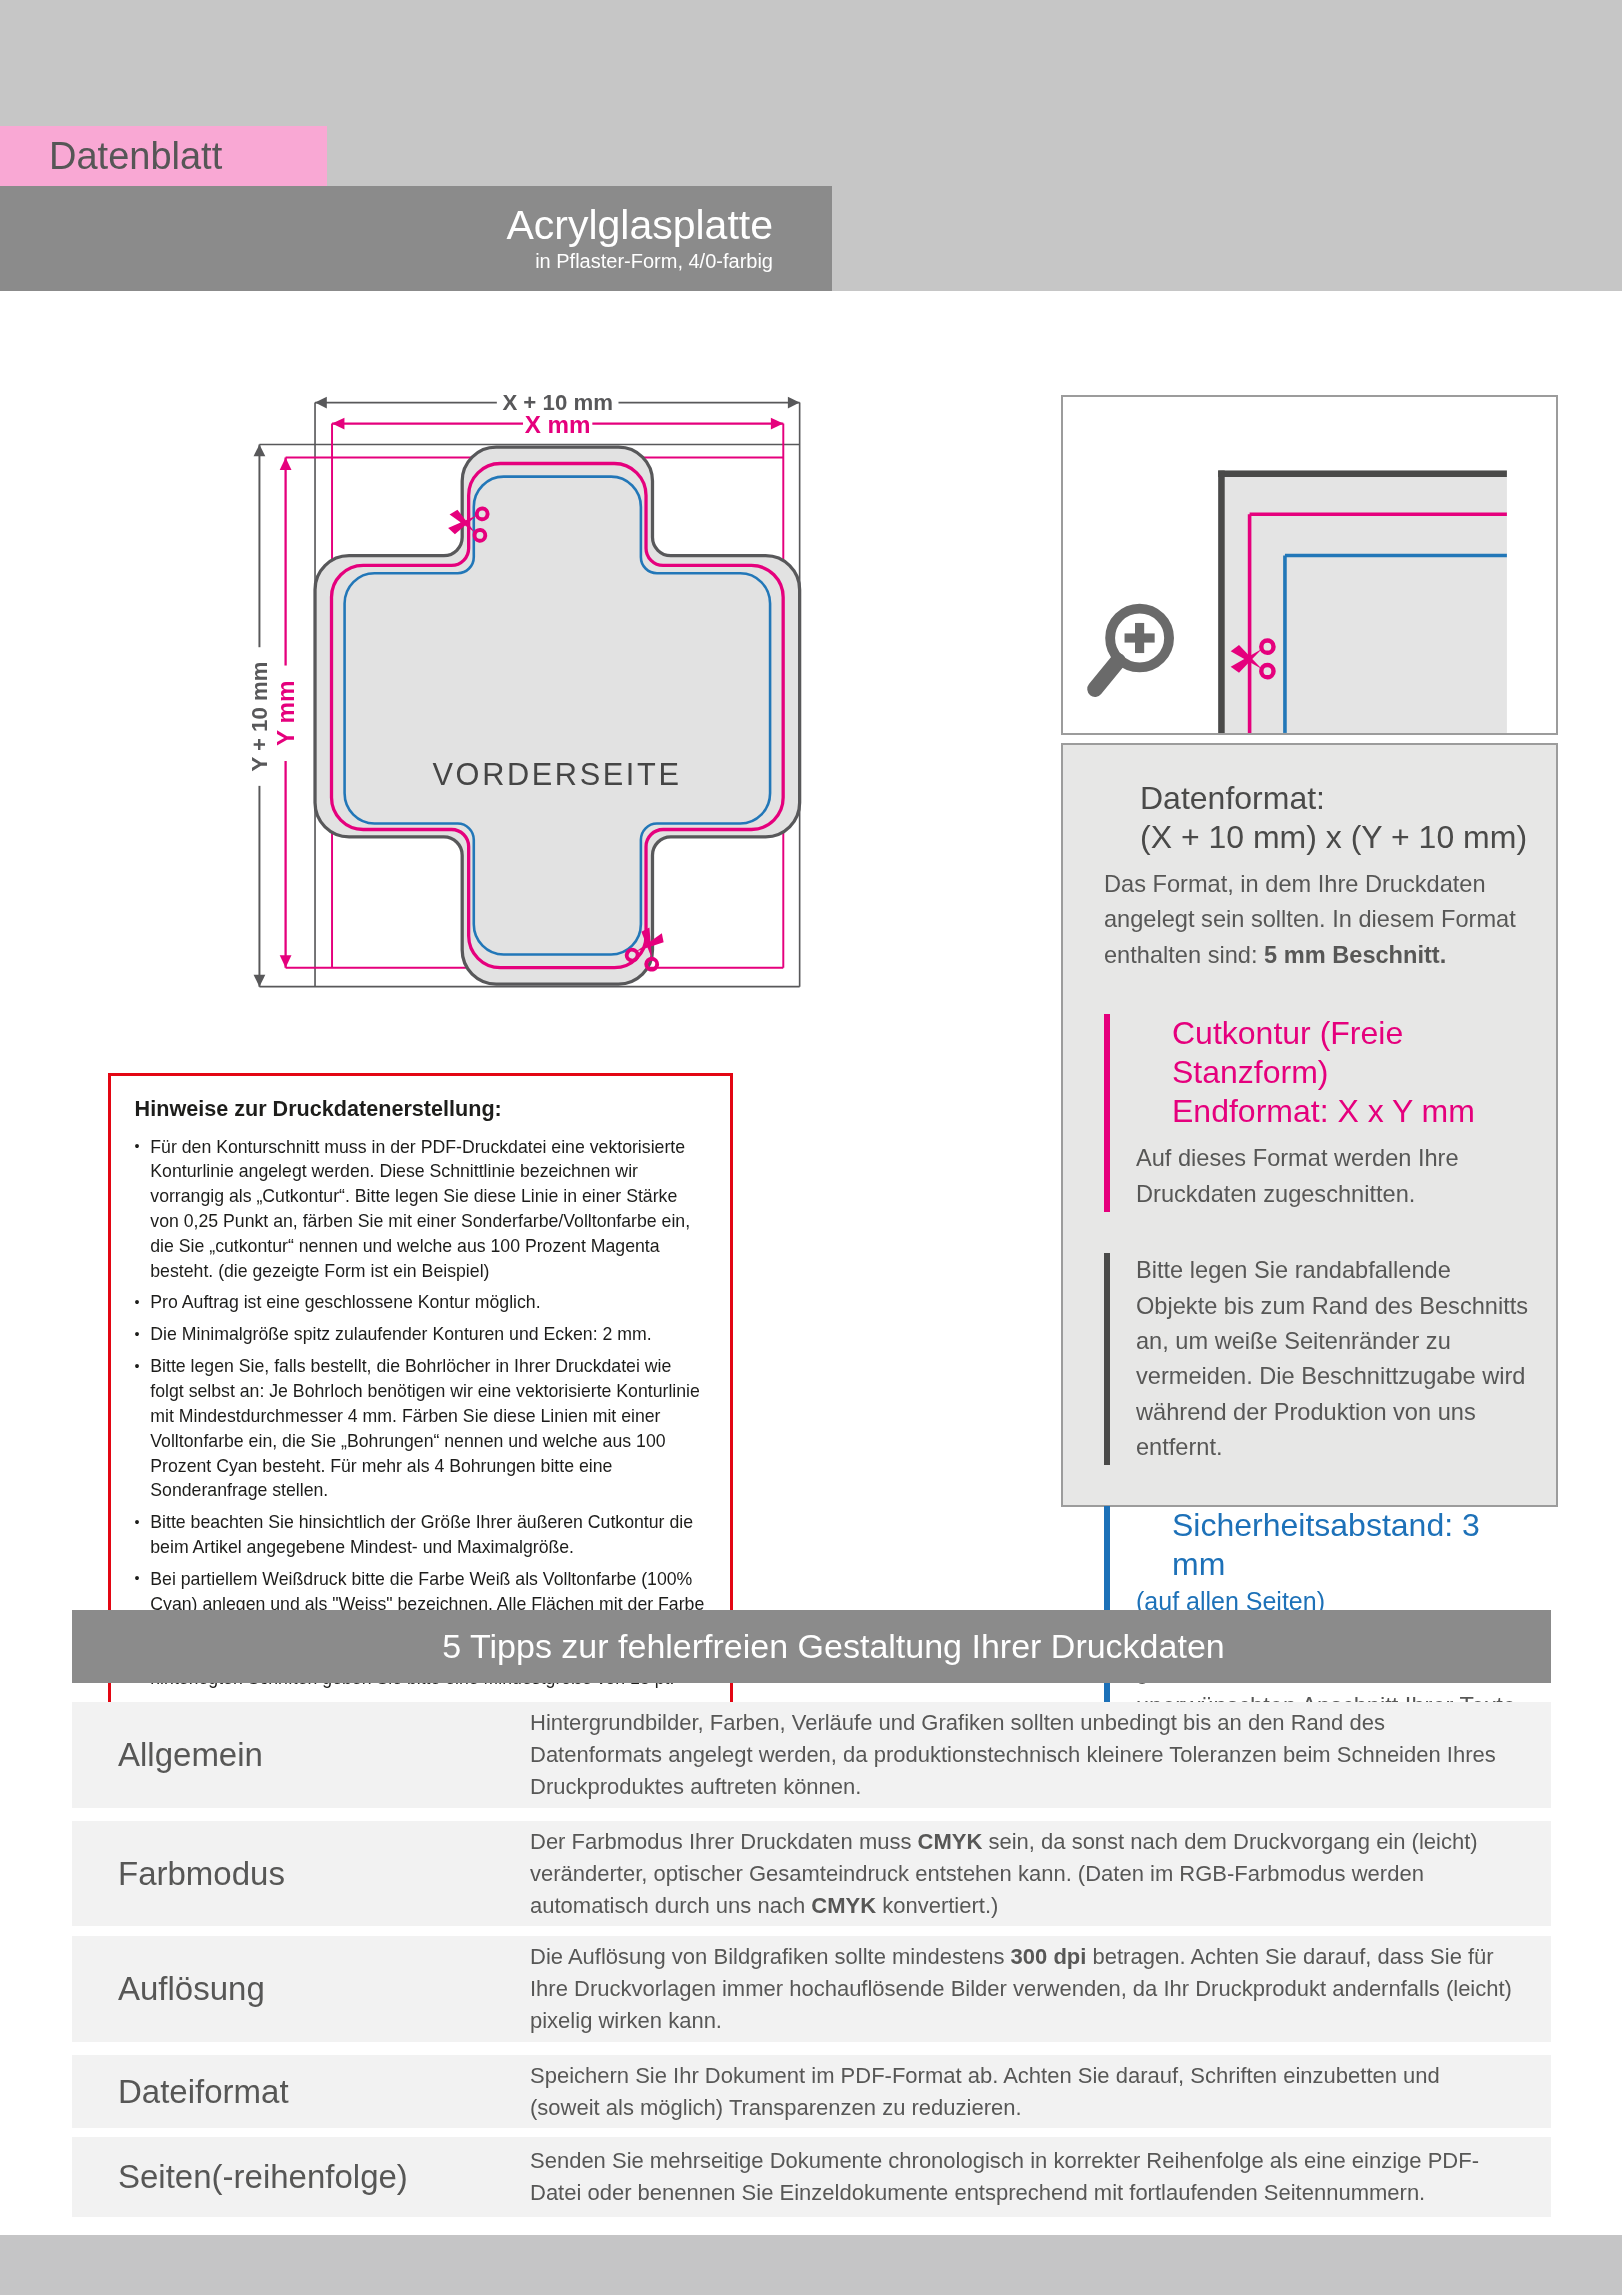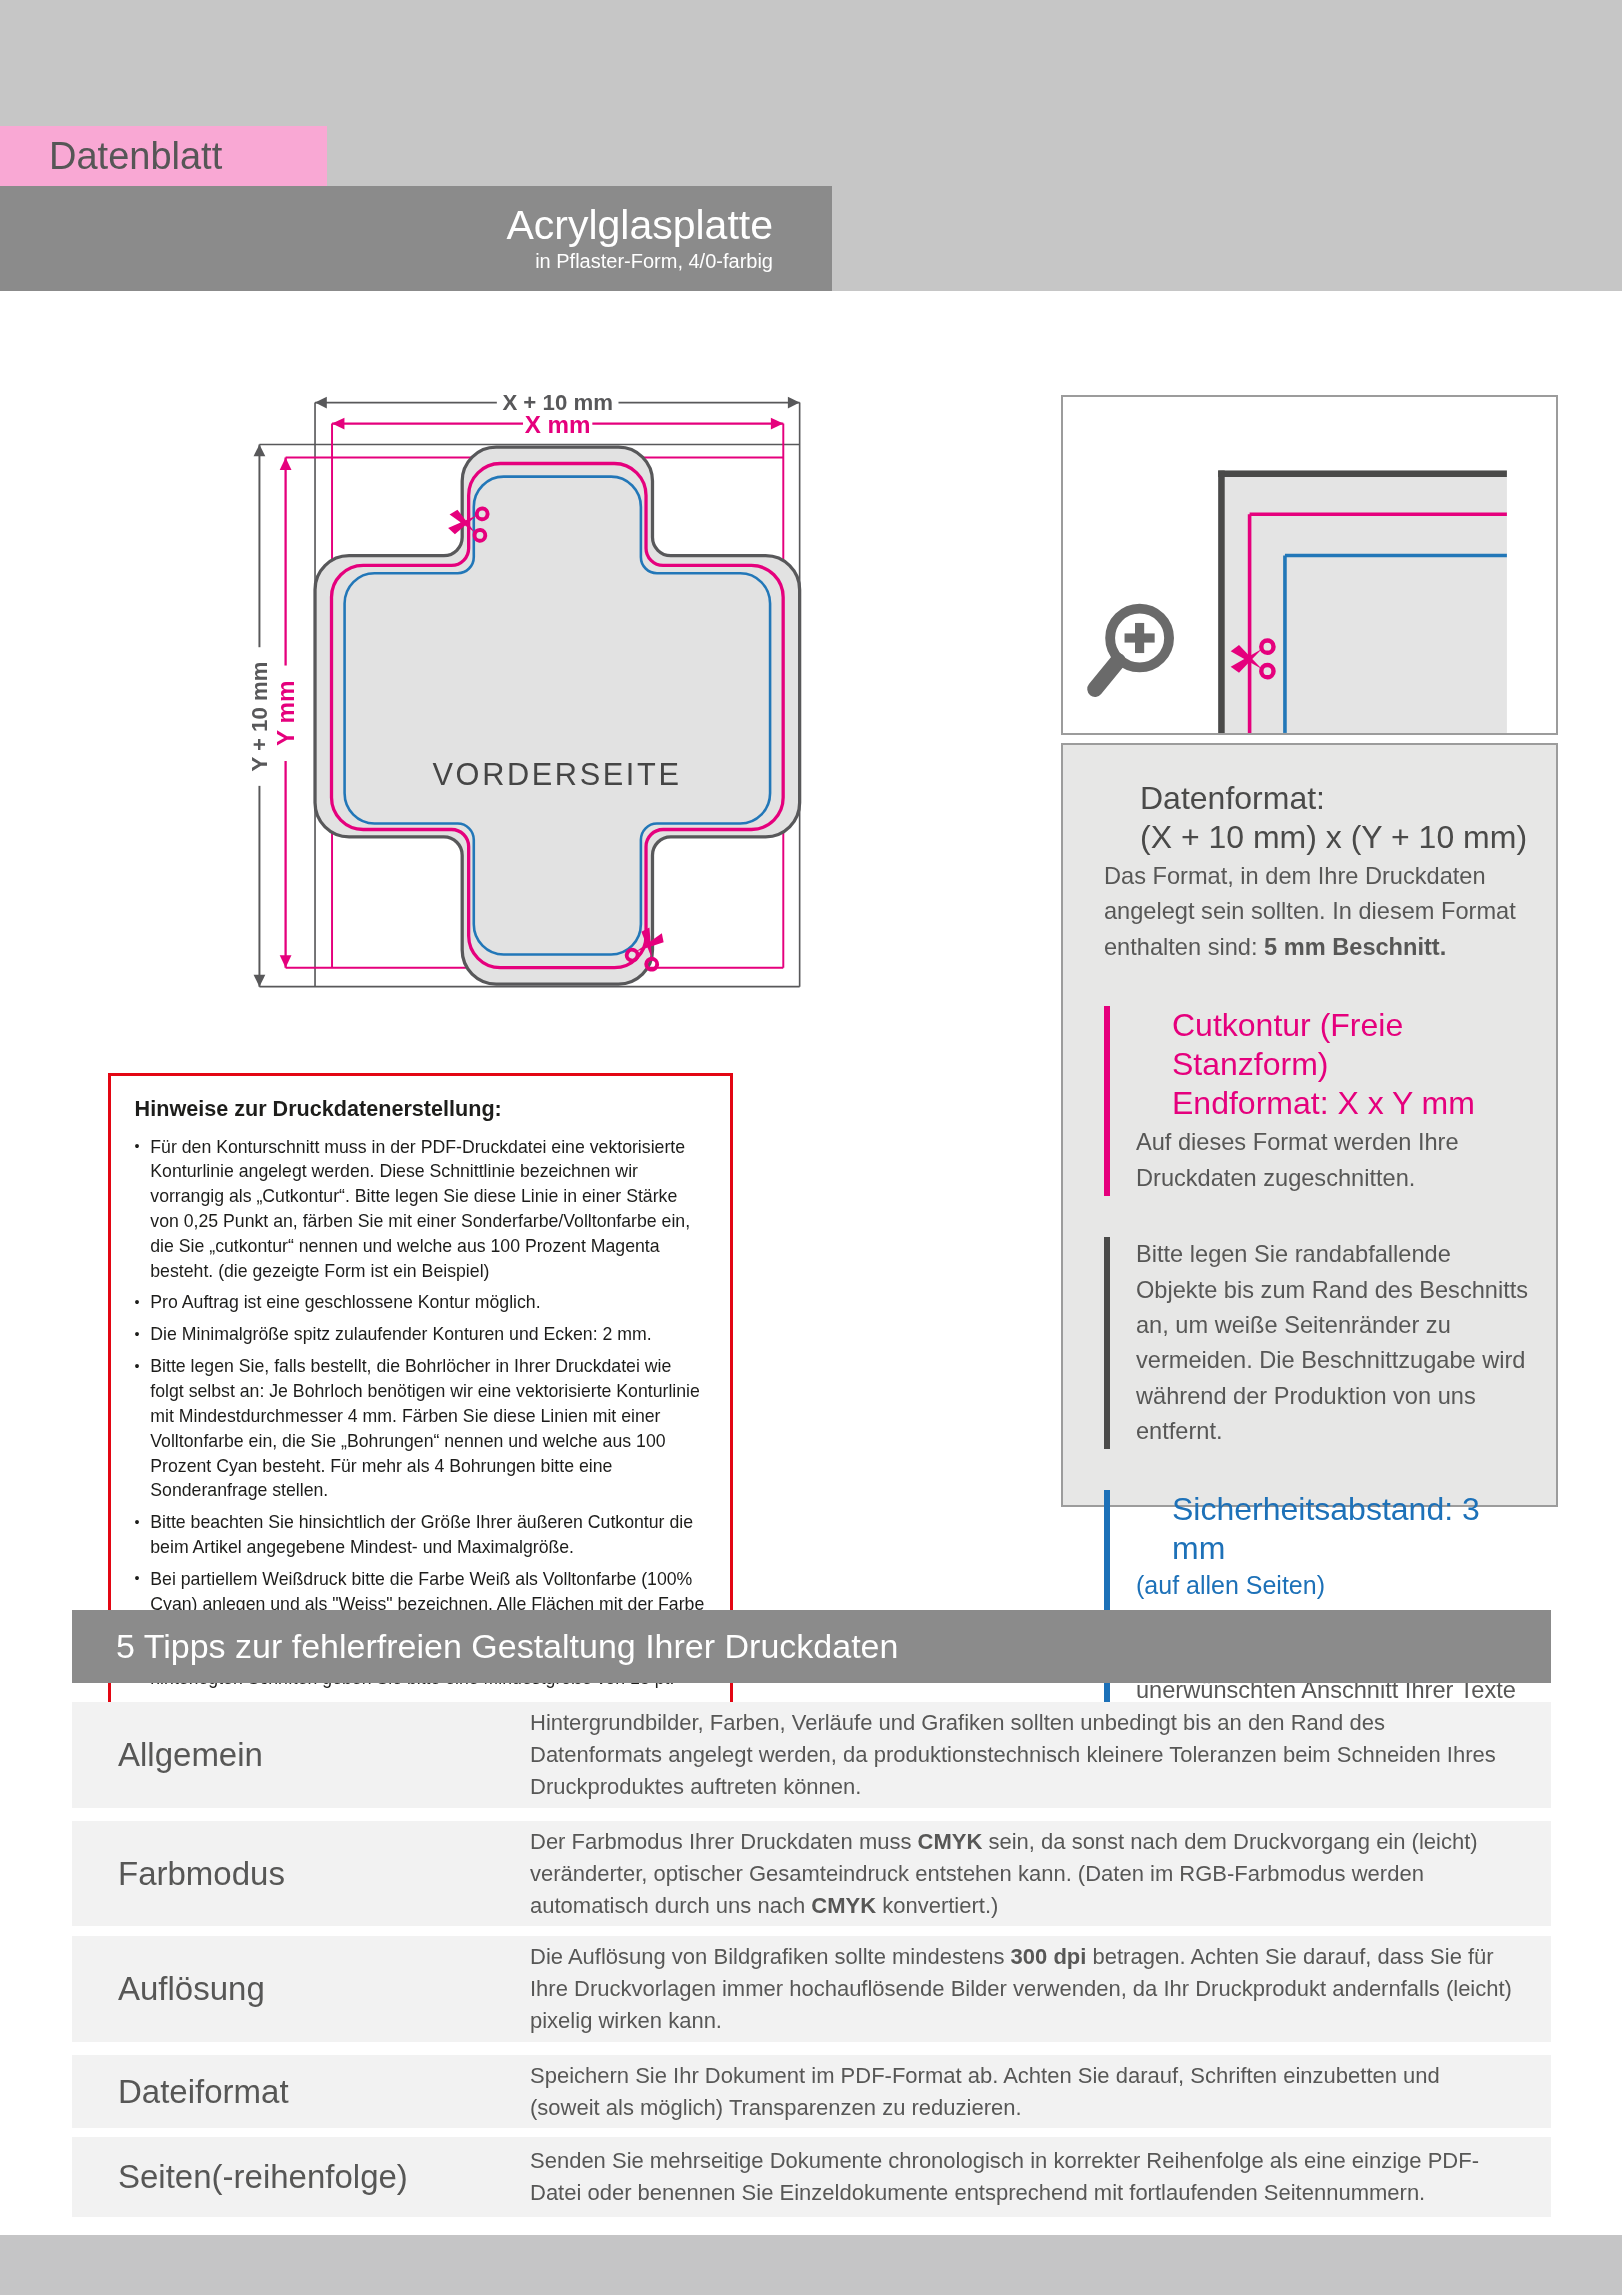--- a/index.html
+++ b/index.html
@@ -16,37 +16,37 @@
   .banner-sub{font-size:20px;font-weight:300;line-height:1.25;}
   
   .diagram{position:absolute;left:222px;top:366px;}
   
   .pic-box{position:absolute;left:1061px;top:395px;width:497px;height:340px;background:#ffffff;
            border:2px solid #9c9c9c;box-sizing:border-box;}
   
   .info-panel{position:absolute;left:1061px;top:743px;width:497px;height:764px;background:#e7e7e6;
               border:2px solid #9c9c9c;box-sizing:border-box;padding:34px 27.5px 0 41px;color:#575756;}
   .info-h{font-size:32px;font-weight:normal;line-height:1.22;color:#4a4a49;margin-left:36px;}
-  .info-p{font-size:23.6px;line-height:1.5;margin-top:2px;}
+  .info-p{font-size:23.6px;line-height:1.5;margin-top:10px;}
   .blk{margin-top:41px;padding-left:26px;border-left:6.5px solid #4a4a49;}
   .blk.magenta{border-left-color:#e5007d;}
   .blk.blue{border-left-color:#1d71b8;}
   .h-magenta{color:#e5007d;}
   .h-blue{color:#1d71b8;}
   .sub-blue{color:#1d71b8;font-size:25px;line-height:1.3;}
   
   .notes{position:absolute;left:108px;top:1073px;width:625px;background:#ffffff;
          border:3.3px solid #e30613;box-sizing:border-box;padding:19.6px 22px 17px 23.6px;color:#1d1d1b;}
   .notes-title{font-size:21.6px;font-weight:bold;margin-bottom:13px;}
   .note-item{display:flex;font-size:17.7px;line-height:1.40;margin-bottom:7.2px;}
   .note-item .dot{width:15.7px;flex:0 0 15.7px;font-size:14.4px;padding-top:1.3px;}
   .note-item .txt{max-width:592px;}
   
   .tips-banner{position:absolute;left:72px;top:1610px;width:1479px;height:73px;background:#8b8b8b;}
-  .tips-banner span{display:block;padding-left:44px;line-height:73px;color:#ffffff;font-size:34px;font-weight:300;}
+  .tips-banner span{display:block;padding-left:44px;line-height:73px;color:#ffffff;font-size:34px;font-weight:300;text-align:center;}
   .tip-row{position:absolute;left:72px;width:1479px;background:#f2f2f2;}
   .tip-label{position:absolute;left:46px;top:0;bottom:0;display:flex;align-items:center;
              font-size:33px;color:#575756;font-weight:300;}
   .tip-text{position:absolute;left:458px;right:36px;top:50%;transform:translateY(-50%);
             font-size:22px;line-height:1.46;color:#575756;}
   .tip-text b{font-weight:bold;}
   
   .footer-band{position:absolute;left:0;top:2235px;width:1623px;height:61px;background:#c5c5c6;}
 </style>
 </head>

